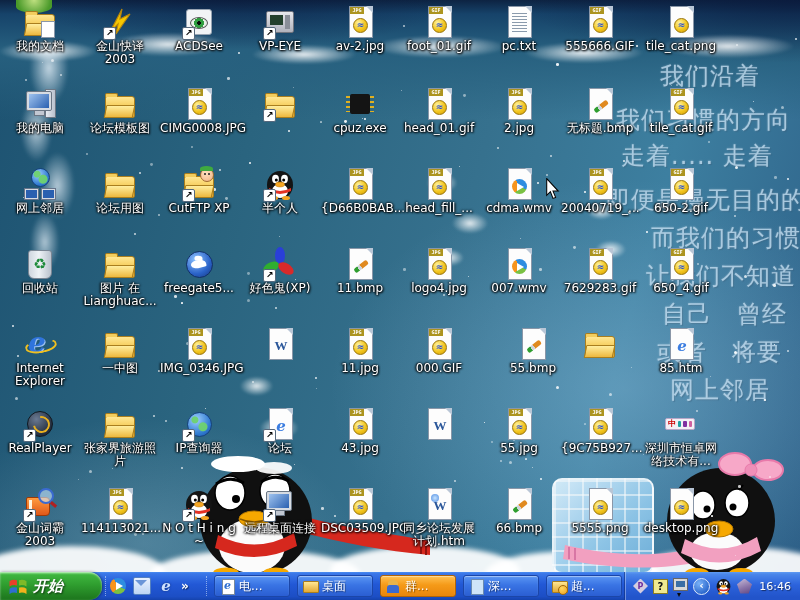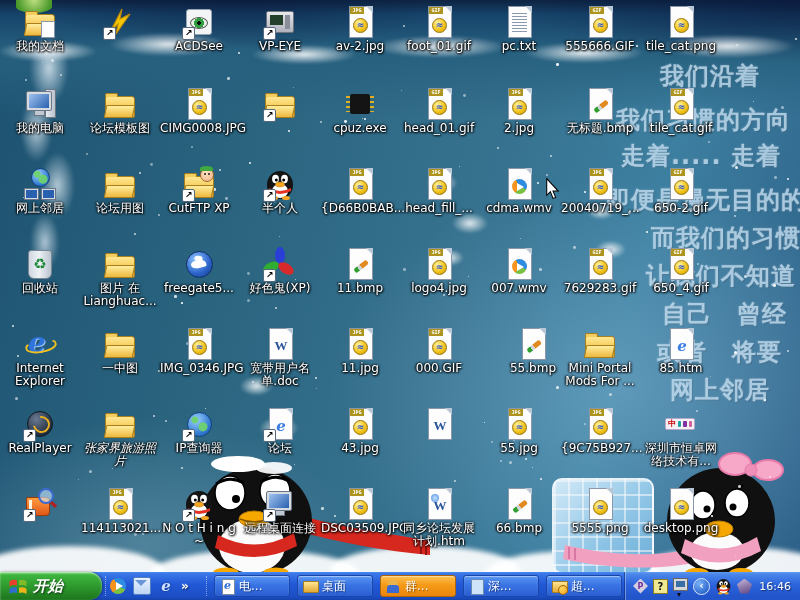--- a/index.html
+++ b/index.html
@@ -44,21 +44,21 @@
   .greenblob{position:absolute;left:16px;top:0;width:36px;height:13px;border-radius:0 0 50% 50%;
       background:radial-gradient(circle at 50% 0,#bfe080,#4a9a2a 75%);}
   .mound{position:absolute;background:rgba(255,255,255,.92);border-radius:50%;filter:blur(2.5px);z-index:1;}
   .icecube{position:absolute;left:552px;top:478px;width:98px;height:92px;border-radius:10px;z-index:2;
     border:2px solid rgba(255,255,255,.85);opacity:.96;
     background:
       repeating-linear-gradient(90deg,rgba(255,255,255,.55) 0 2px,transparent 2px 14px),
       repeating-linear-gradient(180deg,rgba(255,255,255,.55) 0 2px,transparent 2px 14px),
       linear-gradient(135deg,#d8eefb,#8fc6e8 60%,#6fb0da);}
   .peng{position:absolute;z-index:3;}
-  #poem span{position:absolute;z-index:2;color:#c2dcef;opacity:.82;font-weight:bold;
+  #poem span{position:absolute;z-index:2;color:#c2dcef;opacity:.82;font-weight:normal;
       font-size:24px;letter-spacing:1px;white-space:nowrap;
       text-shadow:0 0 2px rgba(255,255,255,.4),1px 1px 1px rgba(35,75,105,.5);}
   #snowdots span{position:absolute;background:#fff;border-radius:50%;z-index:3;}
   
   .dicon{position:absolute;width:78px;text-align:center;z-index:5;cursor:default;}
   .ig{width:34px;height:34px;margin:0 auto 1px;position:relative;display:block;}
   .lbl{font-size:12px;line-height:1.12;color:#fff;display:block;
        text-shadow:1px 1px 2px #000,0 0 3px #000,-1px 0 2px #000;}
   .sc-arrow{position:absolute;left:0;bottom:-1px;width:11px;height:11px;background:#fff;
        border:1px solid #56687c;border-radius:2px;color:#000;font:bold 9px/10px "DejaVu Sans",sans-serif;
@@ -446,20 +446,21 @@
         </span>
         <span class="lbl">我的文档</span>
       </div>
       <div class="dicon" style="left: 81px; top: 5px;">
         <span class="ig">
           <svg class="svgic" viewBox="0 0 32 32">
             <polygon points="6,26 18,3 16,13 26,8 12,28 14,18" fill="#f6c700" stroke="#b8860b" stroke-width="1.2"></polygon>
           </svg>
           <span class="sc-arrow">↗</span>
         </span>
+        <span class="lbl">金山快译 2003</span>
       </div>
       <div class="dicon" style="left: 160px; top: 5px;">
         <span class="ig">
           <span class="g-acd"></span>
           <span class="sc-arrow">↗</span>
         </span>
         <span class="lbl">ACDSee</span>
       </div>
       <div class="dicon" style="left: 241px; top: 5px;">
         <span class="ig">
@@ -751,21 +752,20 @@
           </span>
         </span>
         <span class="lbl">IMG_0346.JPG</span>
       </div>
       <div class="dicon" style="left: 241px; top: 327px;">
         <span class="ig">
           <span class="g-page">
             <span class="pg-w">W</span>
           </span>
         </span>
-        <span class="lbl">宽带用户名单.doc</span>
       </div>
       <div class="dicon" style="left: 321px; top: 327px;">
         <span class="ig">
           <span class="g-page">
             <b class="pg-banner">JPG</b>
             <span class="pg-disc">≈</span>
           </span>
         </span>
         <span class="lbl">11.jpg</span>
       </div>
@@ -783,38 +783,37 @@
           <span class="g-page">
             <span class="pg-brush"></span>
           </span>
         </span>
         <span class="lbl">55.bmp</span>
       </div>
       <div class="dicon" style="left: 561px; top: 327px;">
         <span class="ig">
           <span class="g-folder"></span>
         </span>
-        <span class="lbl">Mini Portal Mods For ...</span>
       </div>
       <div class="dicon" style="left: 642px; top: 327px;">
         <span class="ig">
           <span class="g-page">
             <span class="pg-e">e</span>
           </span>
         </span>
         <span class="lbl">85.htm</span>
       </div>
       <div class="dicon" style="left: 1px; top: 407px;">
         <span class="ig">
           <span class="g-real"></span>
           <span class="sc-arrow">↗</span>
         </span>
         <span class="lbl">RealPlayer</span>
       </div>
-      <div class="dicon" style="left: 81px; top: 407px; font-style: italic;">
+      <div class="dicon" style="left: 81px; top: 407px;">
         <span class="ig">
           <span class="g-folder"></span>
         </span>
         <span class="lbl">张家界旅游照片</span>
       </div>
       <div class="dicon" style="left: 160px; top: 407px;">
         <span class="ig">
           <span class="g-globe gbig"></span>
           <span class="sc-arrow">↗</span>
         </span>
@@ -873,20 +872,21 @@
           </span>
         </span>
         <span class="lbl">深圳市恒卓网络技术有...</span>
       </div>
       <div class="dicon" style="left: 1px; top: 487px;">
         <span class="ig">
           <span class="g-book"></span>
           <span class="g-mag"></span>
           <span class="sc-arrow">↗</span>
         </span>
+        <span class="lbl">金山词霸 2003</span>
       </div>
       <div class="dicon" style="left: 81px; top: 487px;">
         <span class="ig">
           <span class="g-page">
             <b class="pg-banner">JPG</b>
             <span class="pg-disc">≈</span>
           </span>
         </span>
         <span class="lbl">114113021...</span>
       </div>

